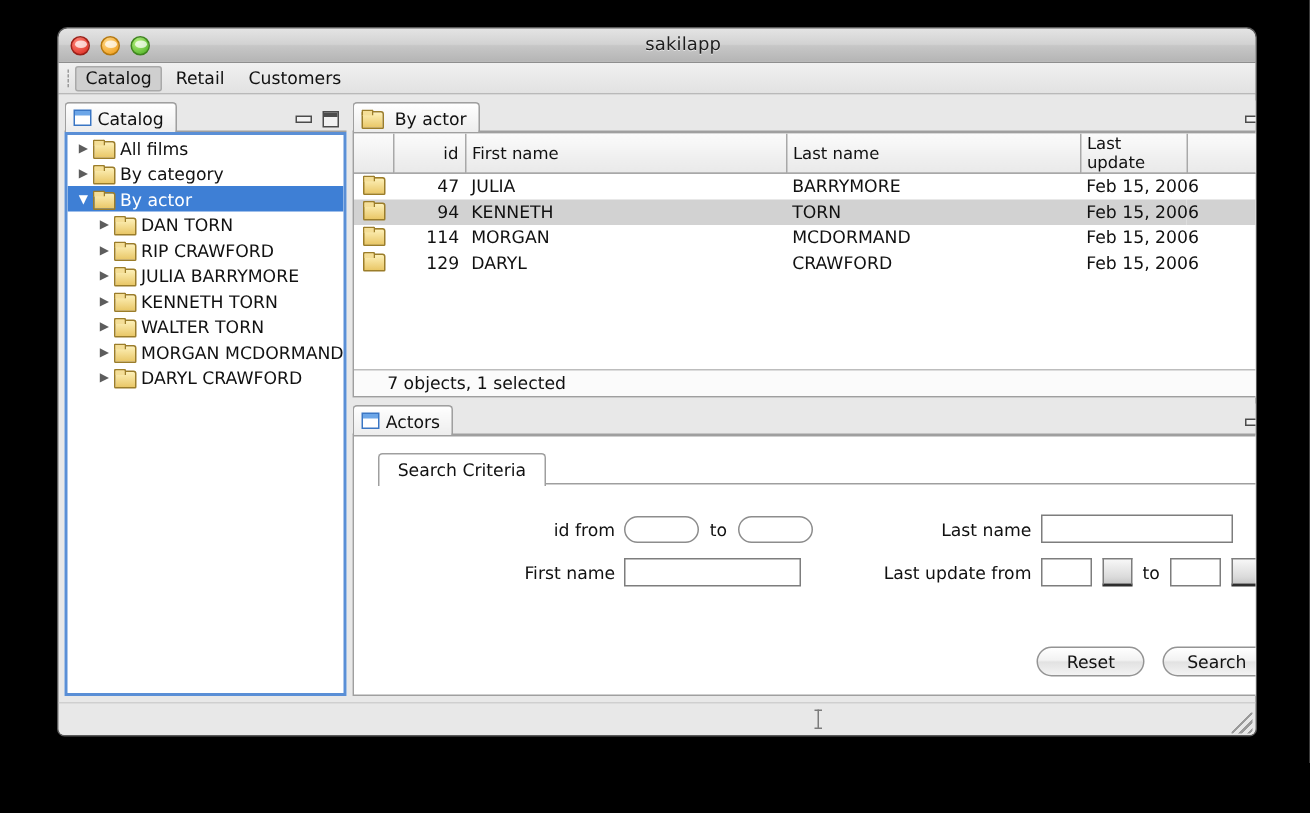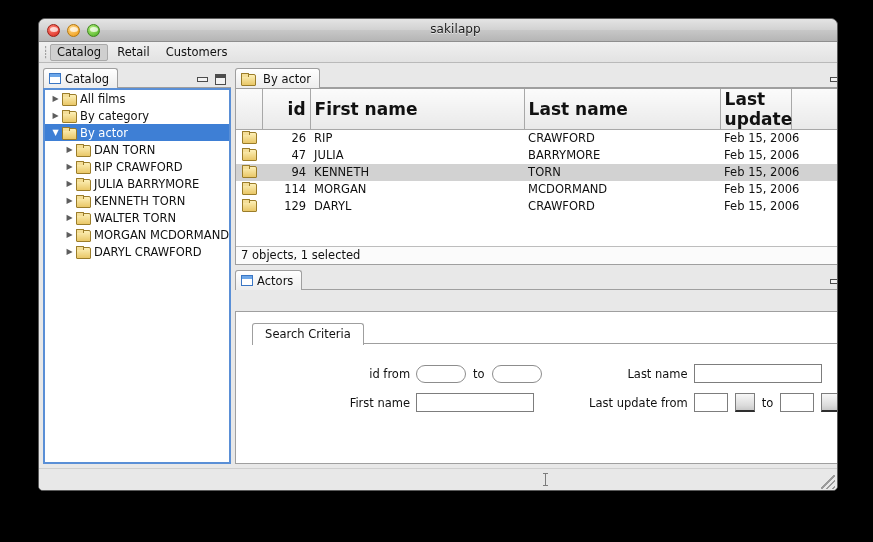--- a/index.html
+++ b/index.html
@@ -129,39 +129,39 @@
     width: 12px; height: 11px; background:#ffffff;
     border:1px solid #3a76c4; flex:none; position:relative;
   }
   .winicon::before{
     content:""; position:absolute; left:0; right:0; top:0; height:3px; background:#6ca6e8;
   }
 
   
   #rightcol { flex: 1; display: flex; flex-direction: column; gap: 4px; }
   #tableview { height: 198px; }
-  #formview  { flex: 1; gap: 21px; }
+  #formview  { flex: 1; }
 
   
   table.grid { width: 100%; border-collapse: collapse; font-size: 11.5px; color:#111; table-layout: fixed; }
   table.grid th {
-    height: 17px; font-weight: bold; text-align: left;
+    height: 17px; font-weight: normal; text-align: left;
     background: linear-gradient(to bottom,#fbfbfb,#e9e9e9);
     border-right: 1px solid #a8a8a8; border-bottom: 1px solid #a8a8a8;
-    padding: 0 4px; font-size: 17px;
+    padding: 0 4px; font-size: 11px;
   }
   table.grid th.num { text-align: right; }
   table.grid td { height: 17px; padding: 0 4px; white-space: nowrap; }
   table.grid td.num { text-align: right; }
   table.grid td.ic  { width: 26px; padding-left: 6px; }
   tr.rowsel td { background: #d2d2d2; }
   .statusline {
     position: absolute; left: 0; right: 0; bottom: 0; height: 18px;
     border-top: 1px solid #bdbdbd; background: #fbfbfb;
-    font-size: 11.5px; color: #111; padding: 1px 0 0 5px;
+    font-size: 11.5px; color: #111; padding: 1px 0 0 22px;
   }
 
   
   .innertabs { padding: 10px 0 0 16px; }
   .innertab {
     display: inline-block; font-size: 11.5px; color:#111;
     padding: 3px 12px 4px 12px;
     border: 1px solid #9f9f9f; border-bottom: none;
     background: #ffffff; border-radius: 3px 3px 0 0;
     position: relative; top: 1px;
@@ -352,28 +352,20 @@
                 <tr id="grid-head">
                   <th></th>
                   <th class="num">id</th>
                   <th>First name</th>
                   <th>Last name</th>
                   <th>Last update</th>
                   <th></th>
                 </tr>
               </thead>
             <tbody id="grid-body">
-                <tr>
-                  <td class="ic"><span class="folder"></span></td>
-                  <td class="num">26</td>
-                  <td>RIP</td>
-                  <td>CRAWFORD</td>
-                  <td>Feb 15, 2006</td>
-                  <td></td>
-                </tr>
                 <tr>
                   <td class="ic"><span class="folder"></span></td>
                   <td class="num">47</td>
                   <td>JULIA</td>
                   <td>BARRYMORE</td>
                   <td>Feb 15, 2006</td>
                   <td></td>
                 </tr>
                 <tr class="rowsel">
                   <td class="ic"><span class="folder"></span></td>
@@ -442,20 +434,24 @@
             <div class="lbl">Last update from</div>
             <div class="fieldcell">
               <input class="box date" value="" style="">
               <span class="datebtn"></span>
               <span>to</span>
               <input class="box date" value="" style="">
               <span class="datebtn"></span>
             </div>
           </div>
 
+          <div class="buttonrow">
+            <div class="btn">Reset</div>
+            <div class="btn">Search</div>
+          </div>
 
         </div>
       </div>
 
     </div>
   </div>
 
   <div id="statusbar">
     <span class="caret"></span>
     <span id="grip"></span>

